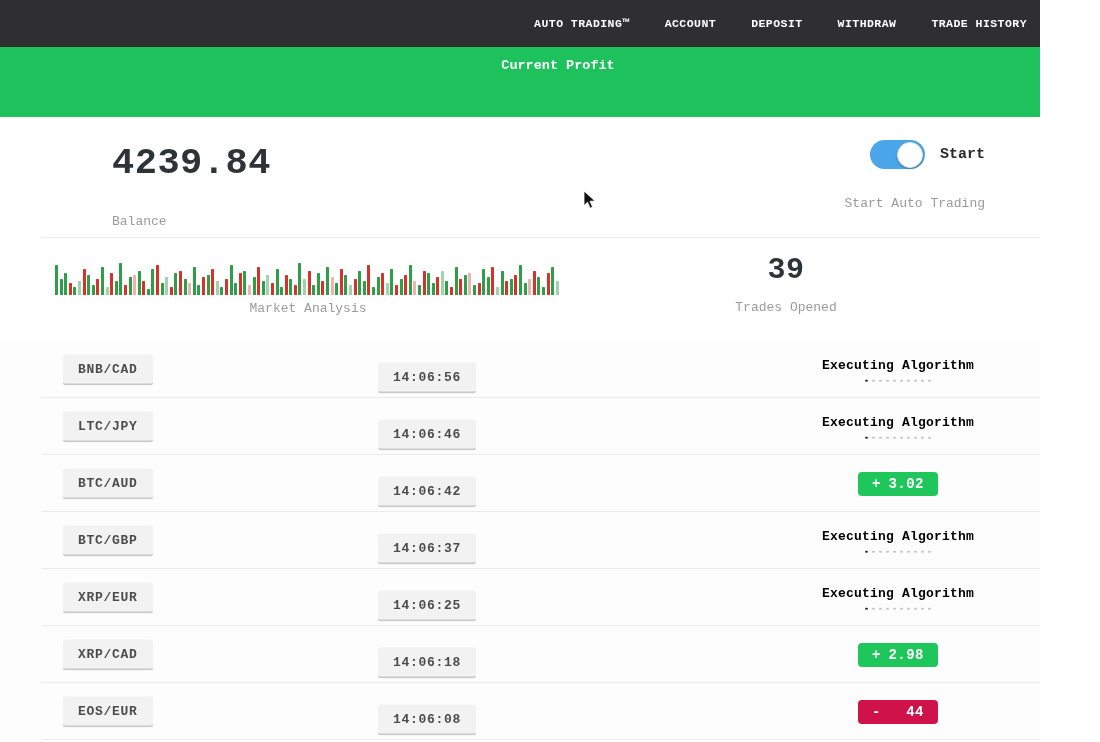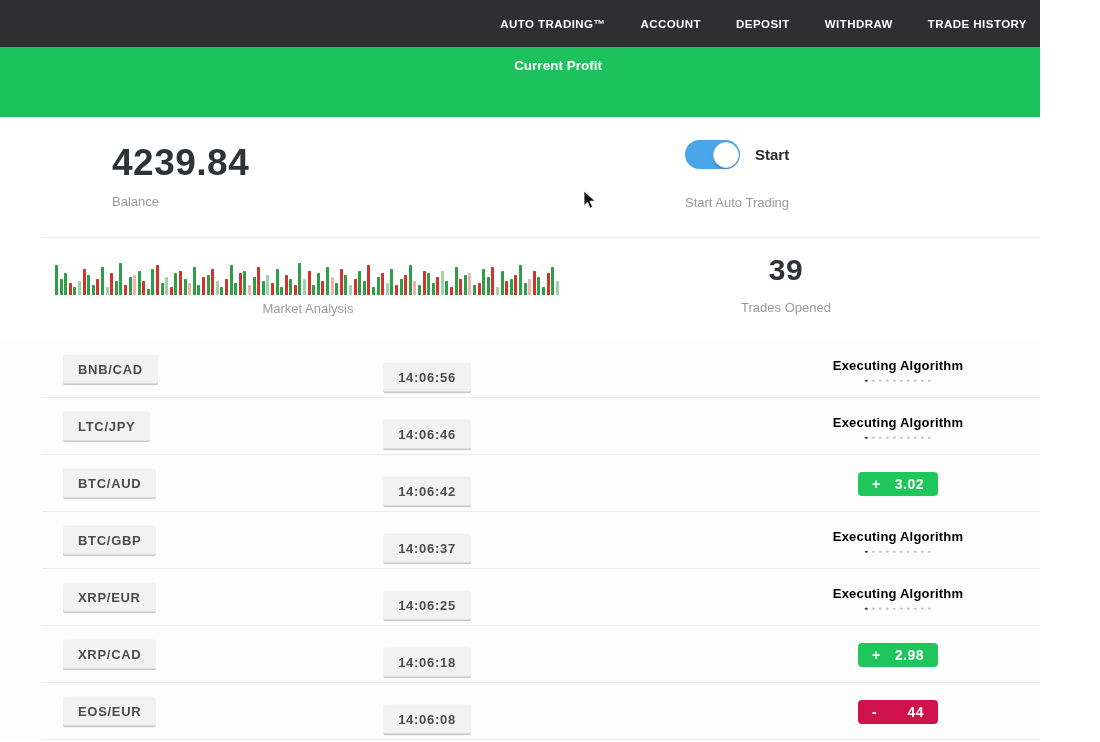--- a/index.html
+++ b/index.html
@@ -1,36 +1,36 @@
 <!DOCTYPE html>
 <html><head>
 <meta charset="utf-8">
 <style>
   html,body{margin:0;padding:0;background:#fff;}
   .screen{
     position:relative;width:1040px;height:742px;overflow:hidden;background:#fff;
-    font-family:Liberation Sans, sans-serif;-webkit-font-smoothing:antialiased;
+    font-family:Liberation Mono, monospace;-webkit-font-smoothing:antialiased;
   }
   
   .navbar{
     position:absolute;top:0;left:0;width:1100px;height:47px;background:#2f2f31;
     display:flex;align-items:center;justify-content:flex-end;gap:35px;
     padding-right:73px;box-sizing:border-box;
   }
   .nav-item{color:#fff;font-size:11.5px;font-weight:bold;letter-spacing:.45px;cursor:pointer;white-space:nowrap;}
   
   .banner{position:absolute;top:47px;left:0;width:1100px;height:70px;text-align:center;color:#fff;}
   .banner-label{padding-top:11px;font-size:13.5px;font-weight:bold;}
   .banner-value{margin-top:1px;font-size:30px;font-weight:bold;letter-spacing:.5px;}
   
   .balance-block{position:absolute;left:112px;top:142px;width:400px;}
   .big-number{font-size:37px;font-weight:bold;color:#2e3338;letter-spacing:.5px;}
   .caption{font-size:13px;color:#9b9b9b;}
-  .balance-block .caption{margin-top:10px;}
-  .toggle-block{position:absolute;left:685px;top:140px;width:300px;text-align:left;}
+  .balance-block .caption{margin-top:30px;}
+  .toggle-block{position:absolute;left:685px;top:140px;width:300px;text-align:right;}
   .toggle-row{display:inline-flex;align-items:center;gap:15px;}
   .toggle{position:relative;width:55px;height:29px;border-radius:15px;cursor:pointer;}
   .toggle-knob{
     position:absolute;top:1.5px;right:1.5px;width:26px;height:26px;border-radius:50%;
     background:#fff;border:1px solid #e2e2e2;box-sizing:border-box;box-shadow:0 1px 2px rgba(0,0,0,.25);
   }
   .toggle-label{font-size:15px;font-weight:bold;color:#27292b;}
   .toggle-block .caption{margin-top:22px;}
   .divider{position:absolute;left:42px;right:0;height:1px;background:#ececee;}
   .market-bars{

